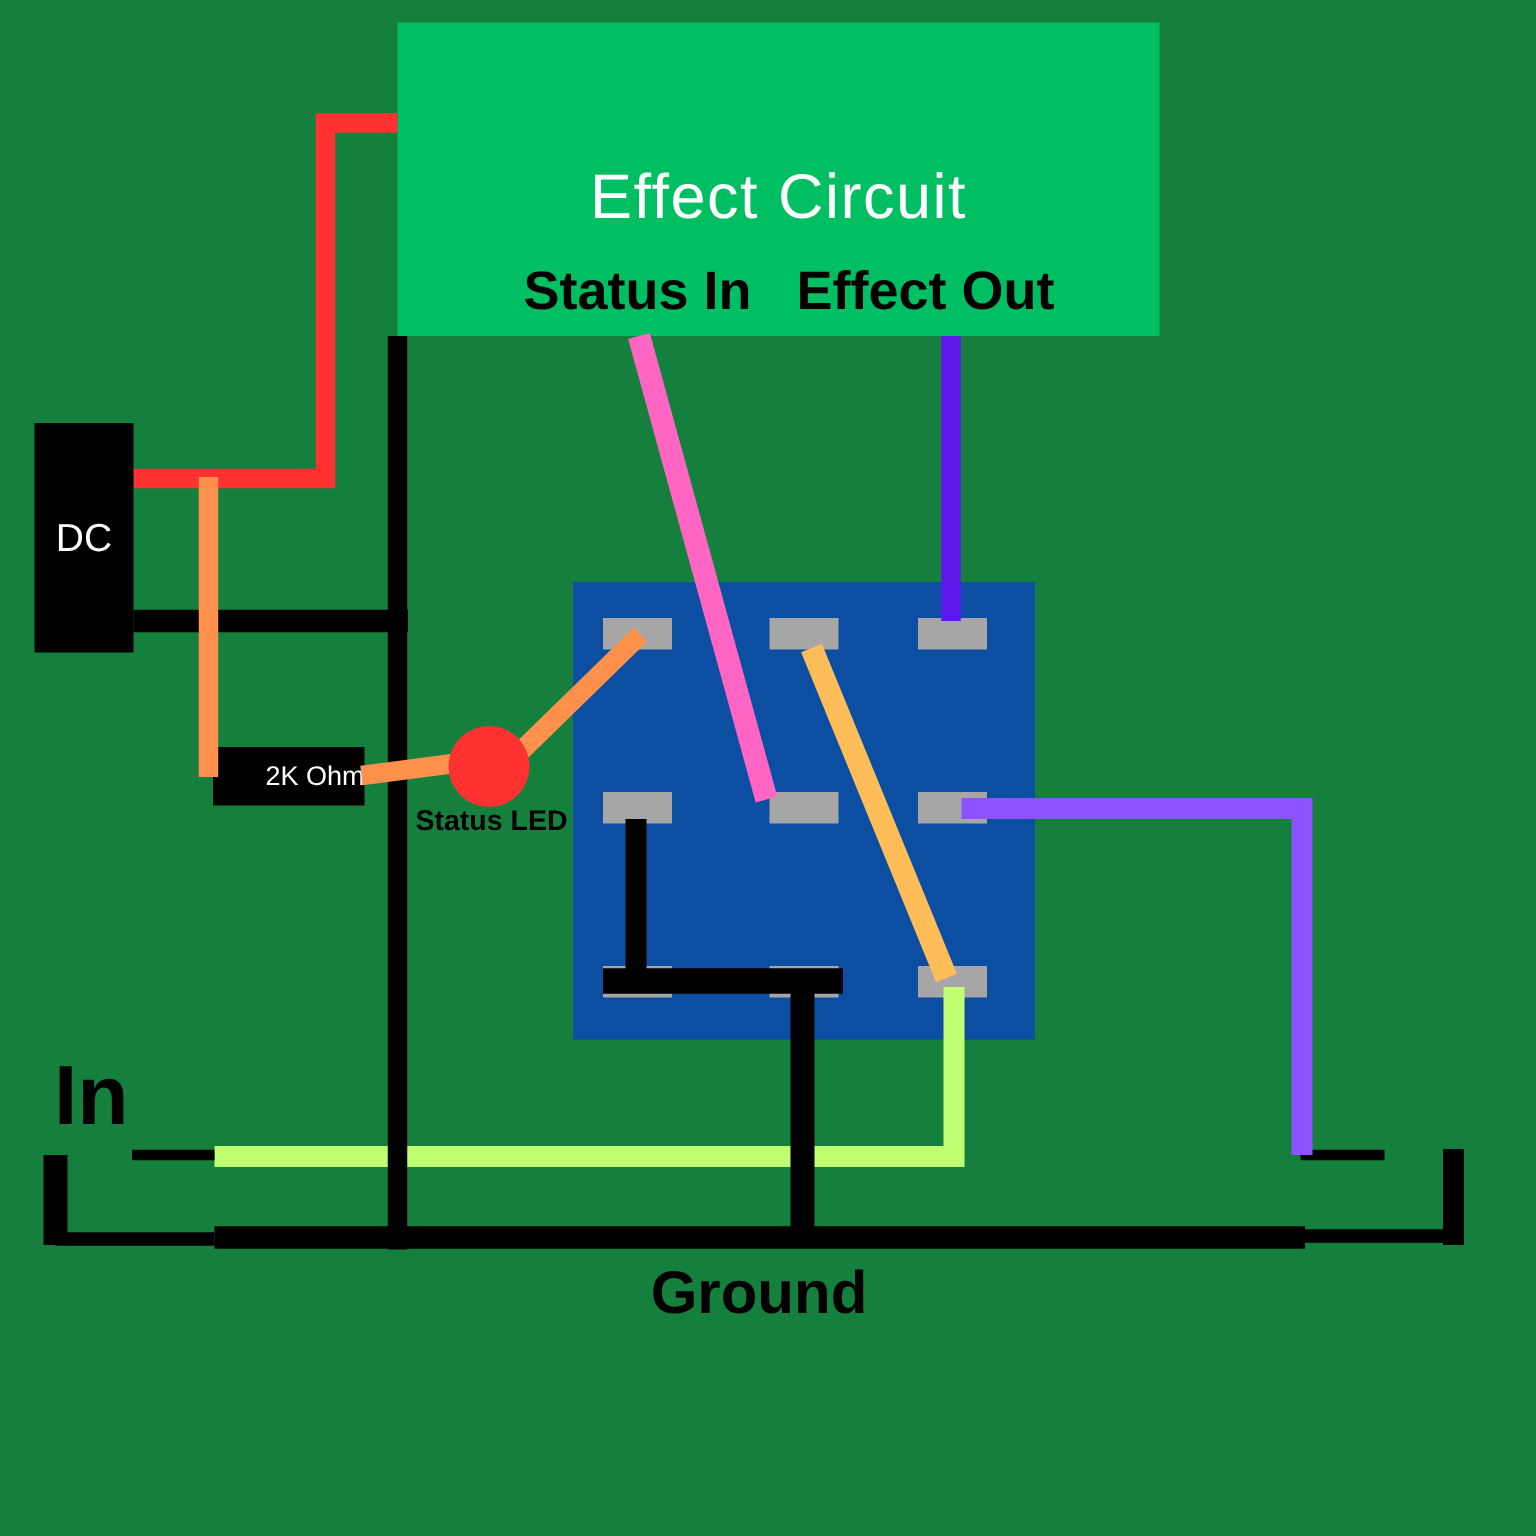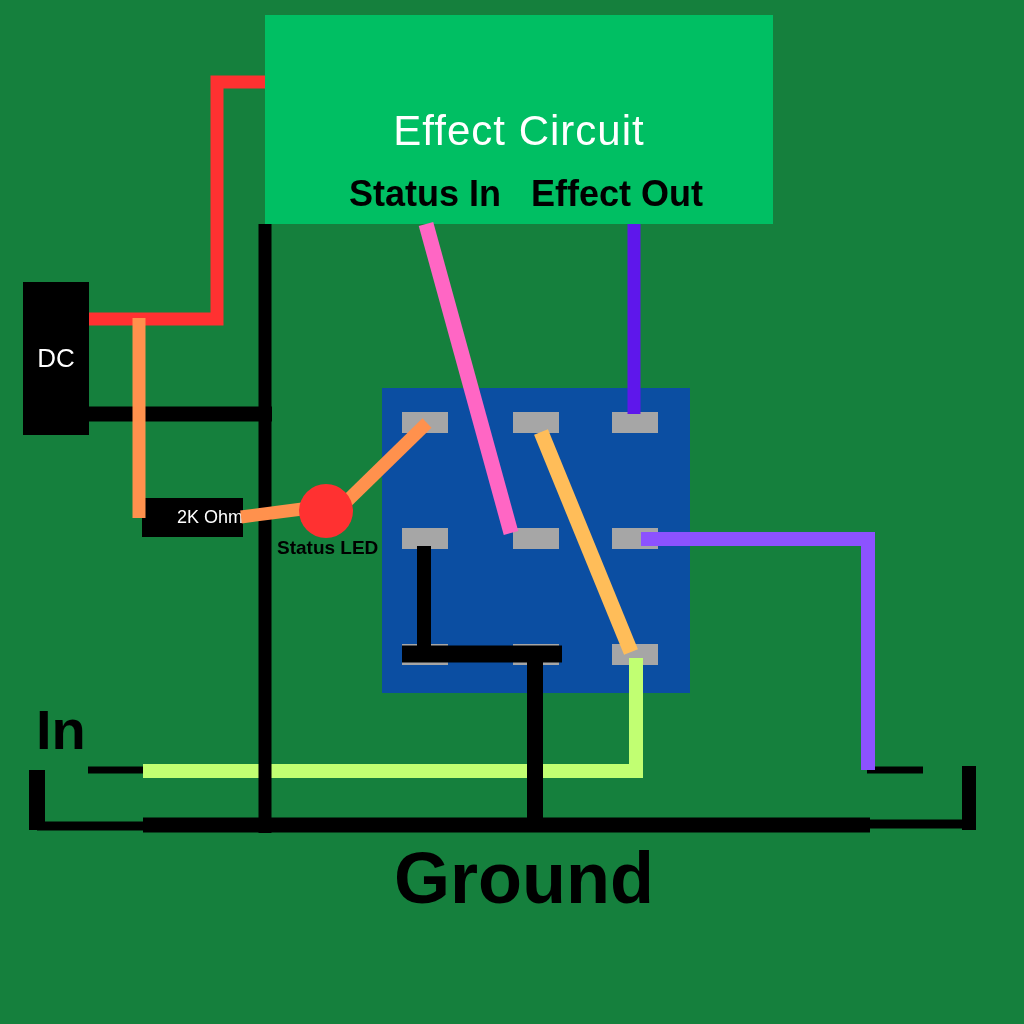--- a/index.html
+++ b/index.html
@@ -53,21 +53,21 @@
   .led{
     position:absolute;left:299px;top:484px;width:54px;height:54px;
     border-radius:50%;background:var(--wire-red,#FF3131);
   }
 
   
   .label{position:absolute;color:var(--text-black,#000);font-weight:700;line-height:1;white-space:nowrap;}
   .label-status{left:277px;top:538px;font-size:19px;}
   .label-in{left:36px;top:666px;font-size:56px;margin-top:36px;}
   .label-out{left:902px;top:680px;font-size:56px;}
-  .label-ground{left:324px;top:842px;width:400px;text-align:center;font-size:72px;}
+  .label-ground{left:306px;top:842px;width:400px;text-align:center;font-size:40px;}
 </style>
 </head>
 <body>
 
 <div class="canvas">
 
   <div class="effect-box">
     <div class="effect-title">Effect Circuit</div>
     <div class="effect-pin in">Status In</div>
     <div class="effect-pin out">Effect Out</div>

